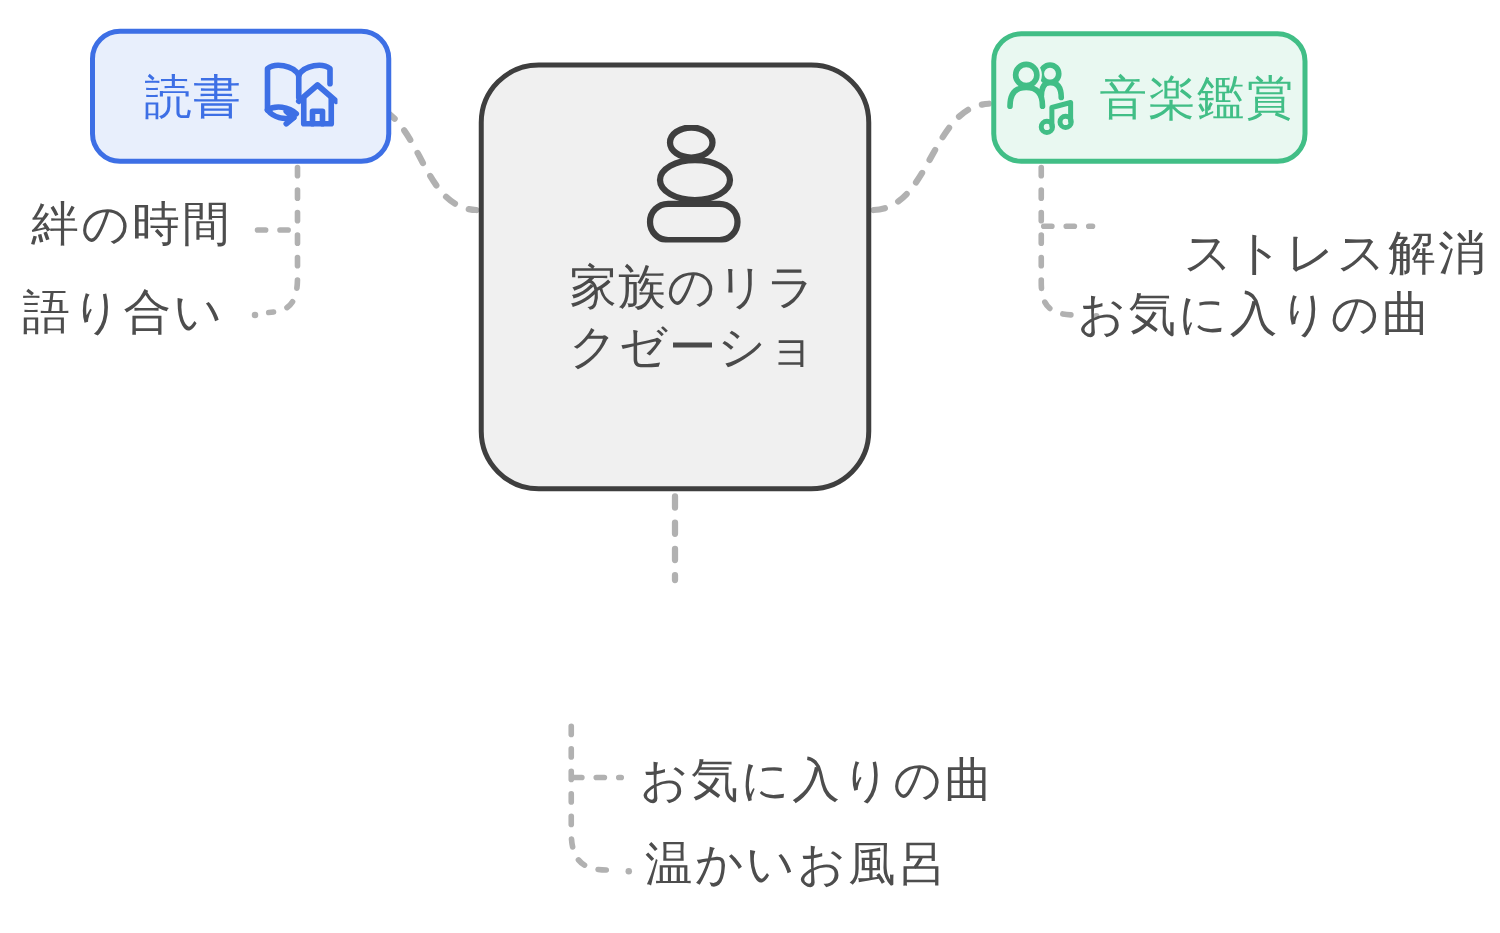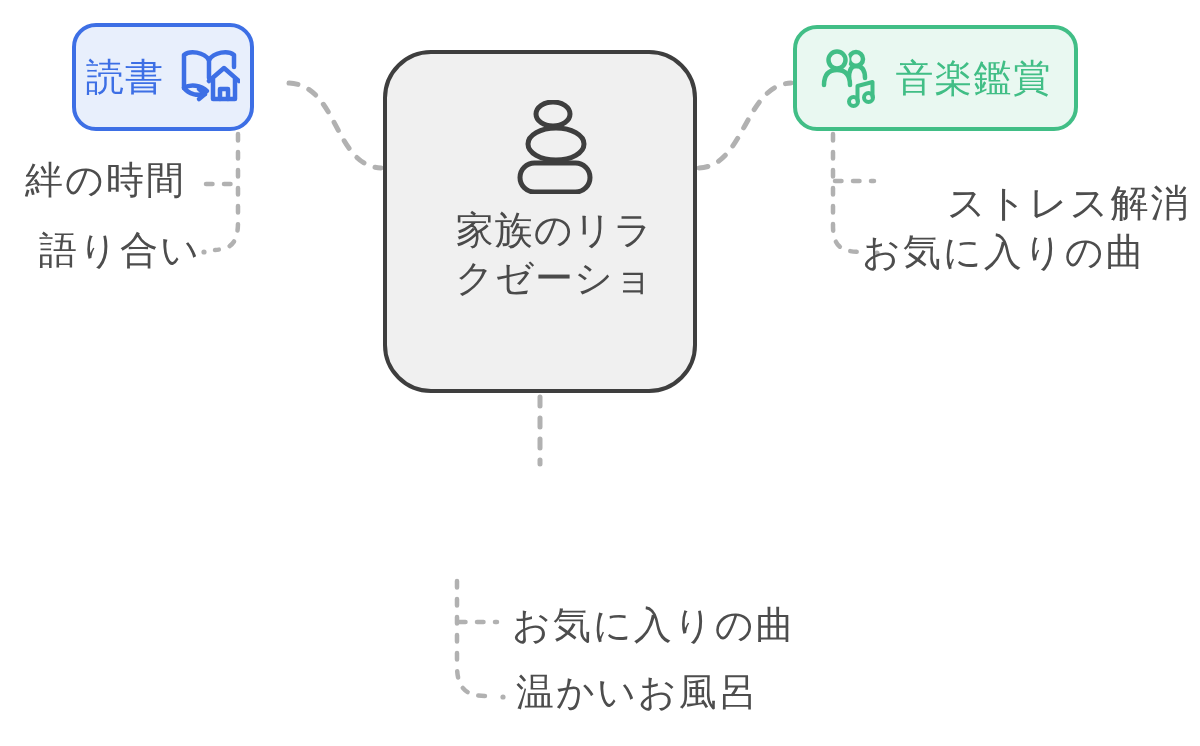--- a/index.html
+++ b/index.html
@@ -14,25 +14,25 @@
   .connectors .sub-dash path{stroke-width:4.5;stroke-dasharray:6.5 11.5;}
   .connectors .dots circle{fill:var(--connector,#B1B1B1);stroke:none;}
 
   .node{
     position:absolute;box-sizing:border-box;border-radius:24px;
     display:flex;align-items:center;justify-content:center;
     border:4px solid;cursor:default;
   }
   .node .nlabel{font-size:38px;letter-spacing:1px;white-space:nowrap;}
 
-  .node-reading{left:72px;top:23px;width:182px;height:108px;
+  .node-reading{left:72px;top:23px;width:241px;height:108px;
     border-color:var(--blue,#3D6FE5);background:var(--blue-bg,#E8EFFC);gap:14px;justify-content:center;}
   .node-reading .nlabel{color:var(--blue,#3D6FE5);}
 
-  .node-music{left:793px;top:25px;width:285px;height:106px;
+  .node-music{left:793px;top:25px;width:253px;height:106px;
     border-color:var(--green,#41BE86);background:var(--green-bg,#E9F8F1);gap:18px;text-align:right;}
   .node-music .nlabel{color:var(--green,#41BE86);}
 
   .node-bath{left:405px;top:468px;width:268px;height:107px;
     border-color:var(--cyan,#23AEE5);background:var(--cyan-bg,#E2F5FC);gap:22px;}
   .node-bath .nlabel{color:var(--cyan,#23AEE5);}
 
   .node-center{left:383px;top:50px;width:314px;height:343px;border-radius:48px;
     border-color:var(--center-border,#3E3E3E);background:var(--center-bg,#F0F0F0);
     flex-direction:column;justify-content:flex-start;padding-top:46px;padding-left:29px;}
@@ -43,21 +43,21 @@
   .icon *{fill:none;stroke:currentColor;stroke-linecap:round;stroke-linejoin:round;}
   .icon .ko{stroke:none;}
   .blue-ic{color:var(--blue,#3D6FE5);}   .blue-ic .ko{fill:var(--blue-bg,#E8EFFC);}
   .green-ic{color:var(--green,#41BE86);} .green-ic .ko{fill:var(--green-bg,#E9F8F1);}
   .cyan-ic{color:var(--cyan,#23AEE5);}
   .dark-ic{color:var(--center-border,#3E3E3E);}
 
   .leaf{position:absolute;font-size:38px;line-height:42px;letter-spacing:2px;
     color:var(--leaf-text,#4D4D4D);white-space:nowrap;}
   .leaf-r1{left:25px;top:159px;}
-  .leaf-r2{left:39px;top:229px;}
+  .leaf-r2{left:18px;top:229px;}
   .leaf-m1{left:947px;top:158px;margin-top:24px;}
   .leaf-m2{left:862px;top:231px;}
   .leaf-b1{left:512px;top:604px;}
   .leaf-b2{left:516px;top:671px;}
 </style>
 </head>
 <body>
 
 <div class="canvas">
 

